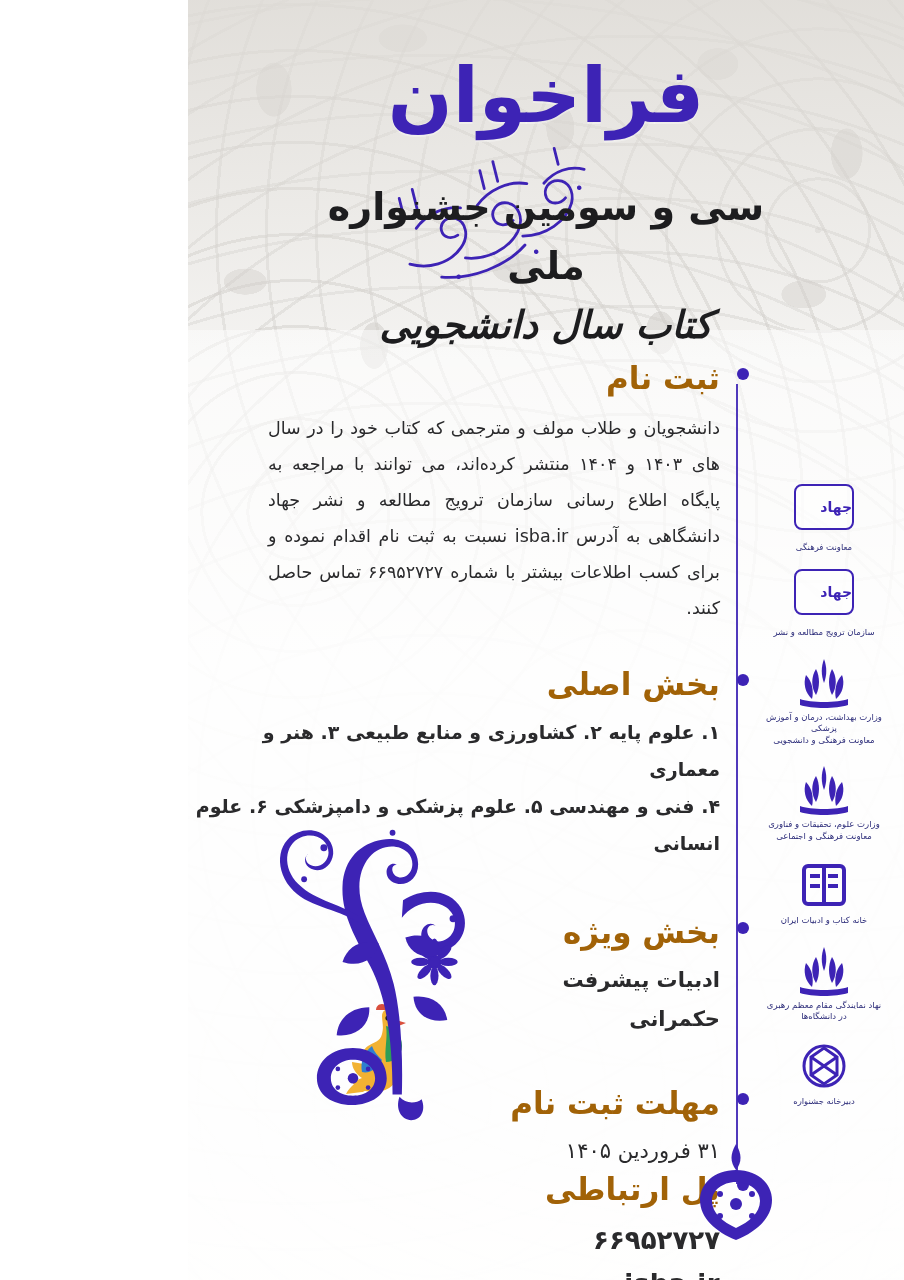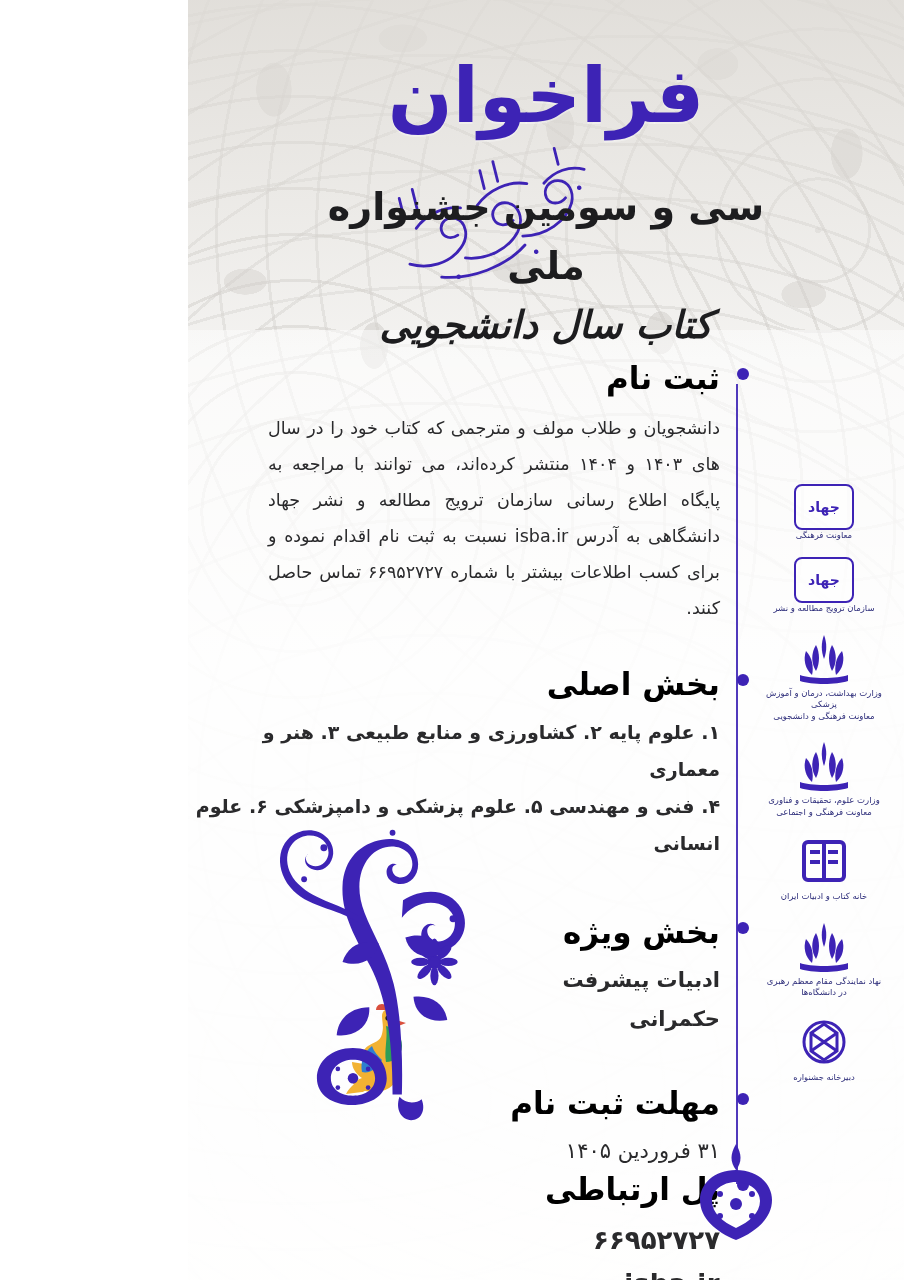--- a/index.html
+++ b/index.html
@@ -120,21 +120,21 @@
     height: 12px;
     border-radius: 50%;
     background: #3d23b5;
   }
   .section {
     position: relative;
     padding-right: 24px;
     margin-right: 160px;
   }
   .sec-title {
-    color: #000000;
+    color: #a16207;
     font-weight: bold;
     font-size: 31px;
     margin: 0 0 10px 0;
     text-align: right;
     line-height: 1.2;
   }
   .sec-body {
     color: #2a2a2c;
     font-size: 19px;
     line-height: 1.95;
@@ -188,22 +188,22 @@
   .logo-caption {
     font-size: 8.5px;
     color: #2d2d7a;
     line-height: 1.35;
     letter-spacing: 0;
   }
   .logo-seal {
     width: 56px; height: 42px;
     border: 2px solid #3d23b5;
     border-radius: 8px;
-    margin: 0 auto 0 auto;
-    display: flex; align-items: center; justify-content: center;
+    margin: 0 auto 12px auto;
+    display: flex; align-items: center; 
     color: #3d23b5;
     font-size: 14px; font-weight: bold;
     background: rgba(255,255,255,.5);
   }
 
   
   .floral {
     position: absolute;
     right: 430px;
     left: 30px;

